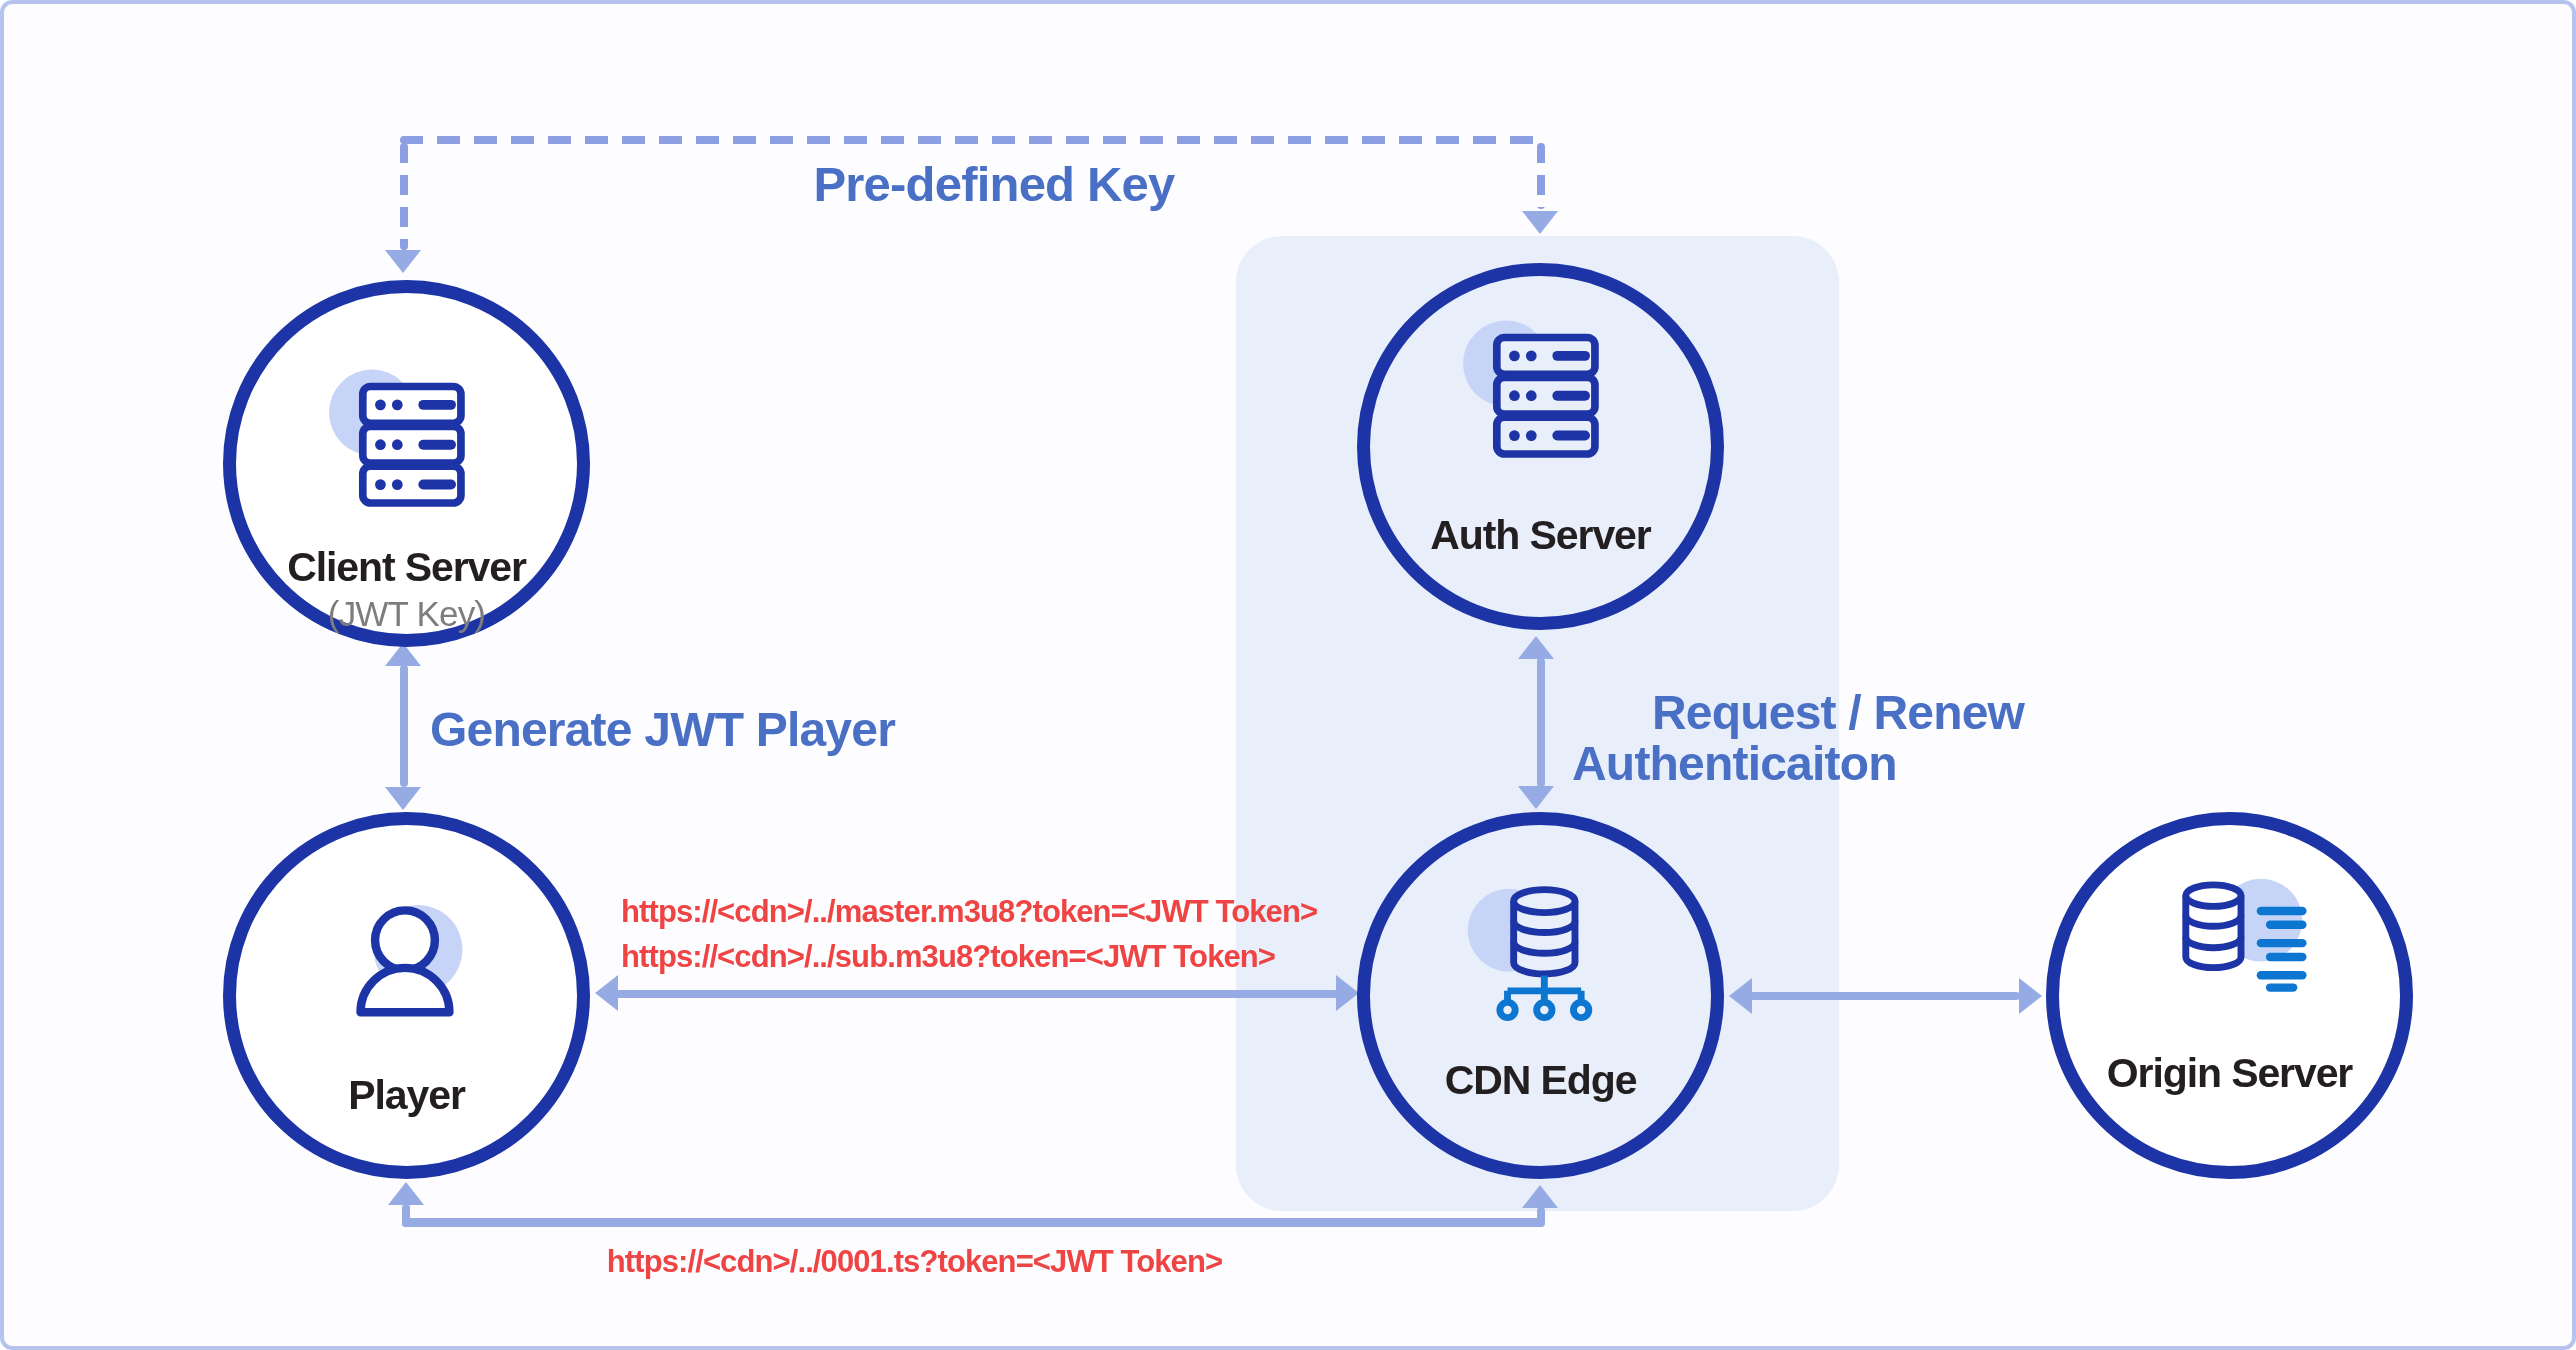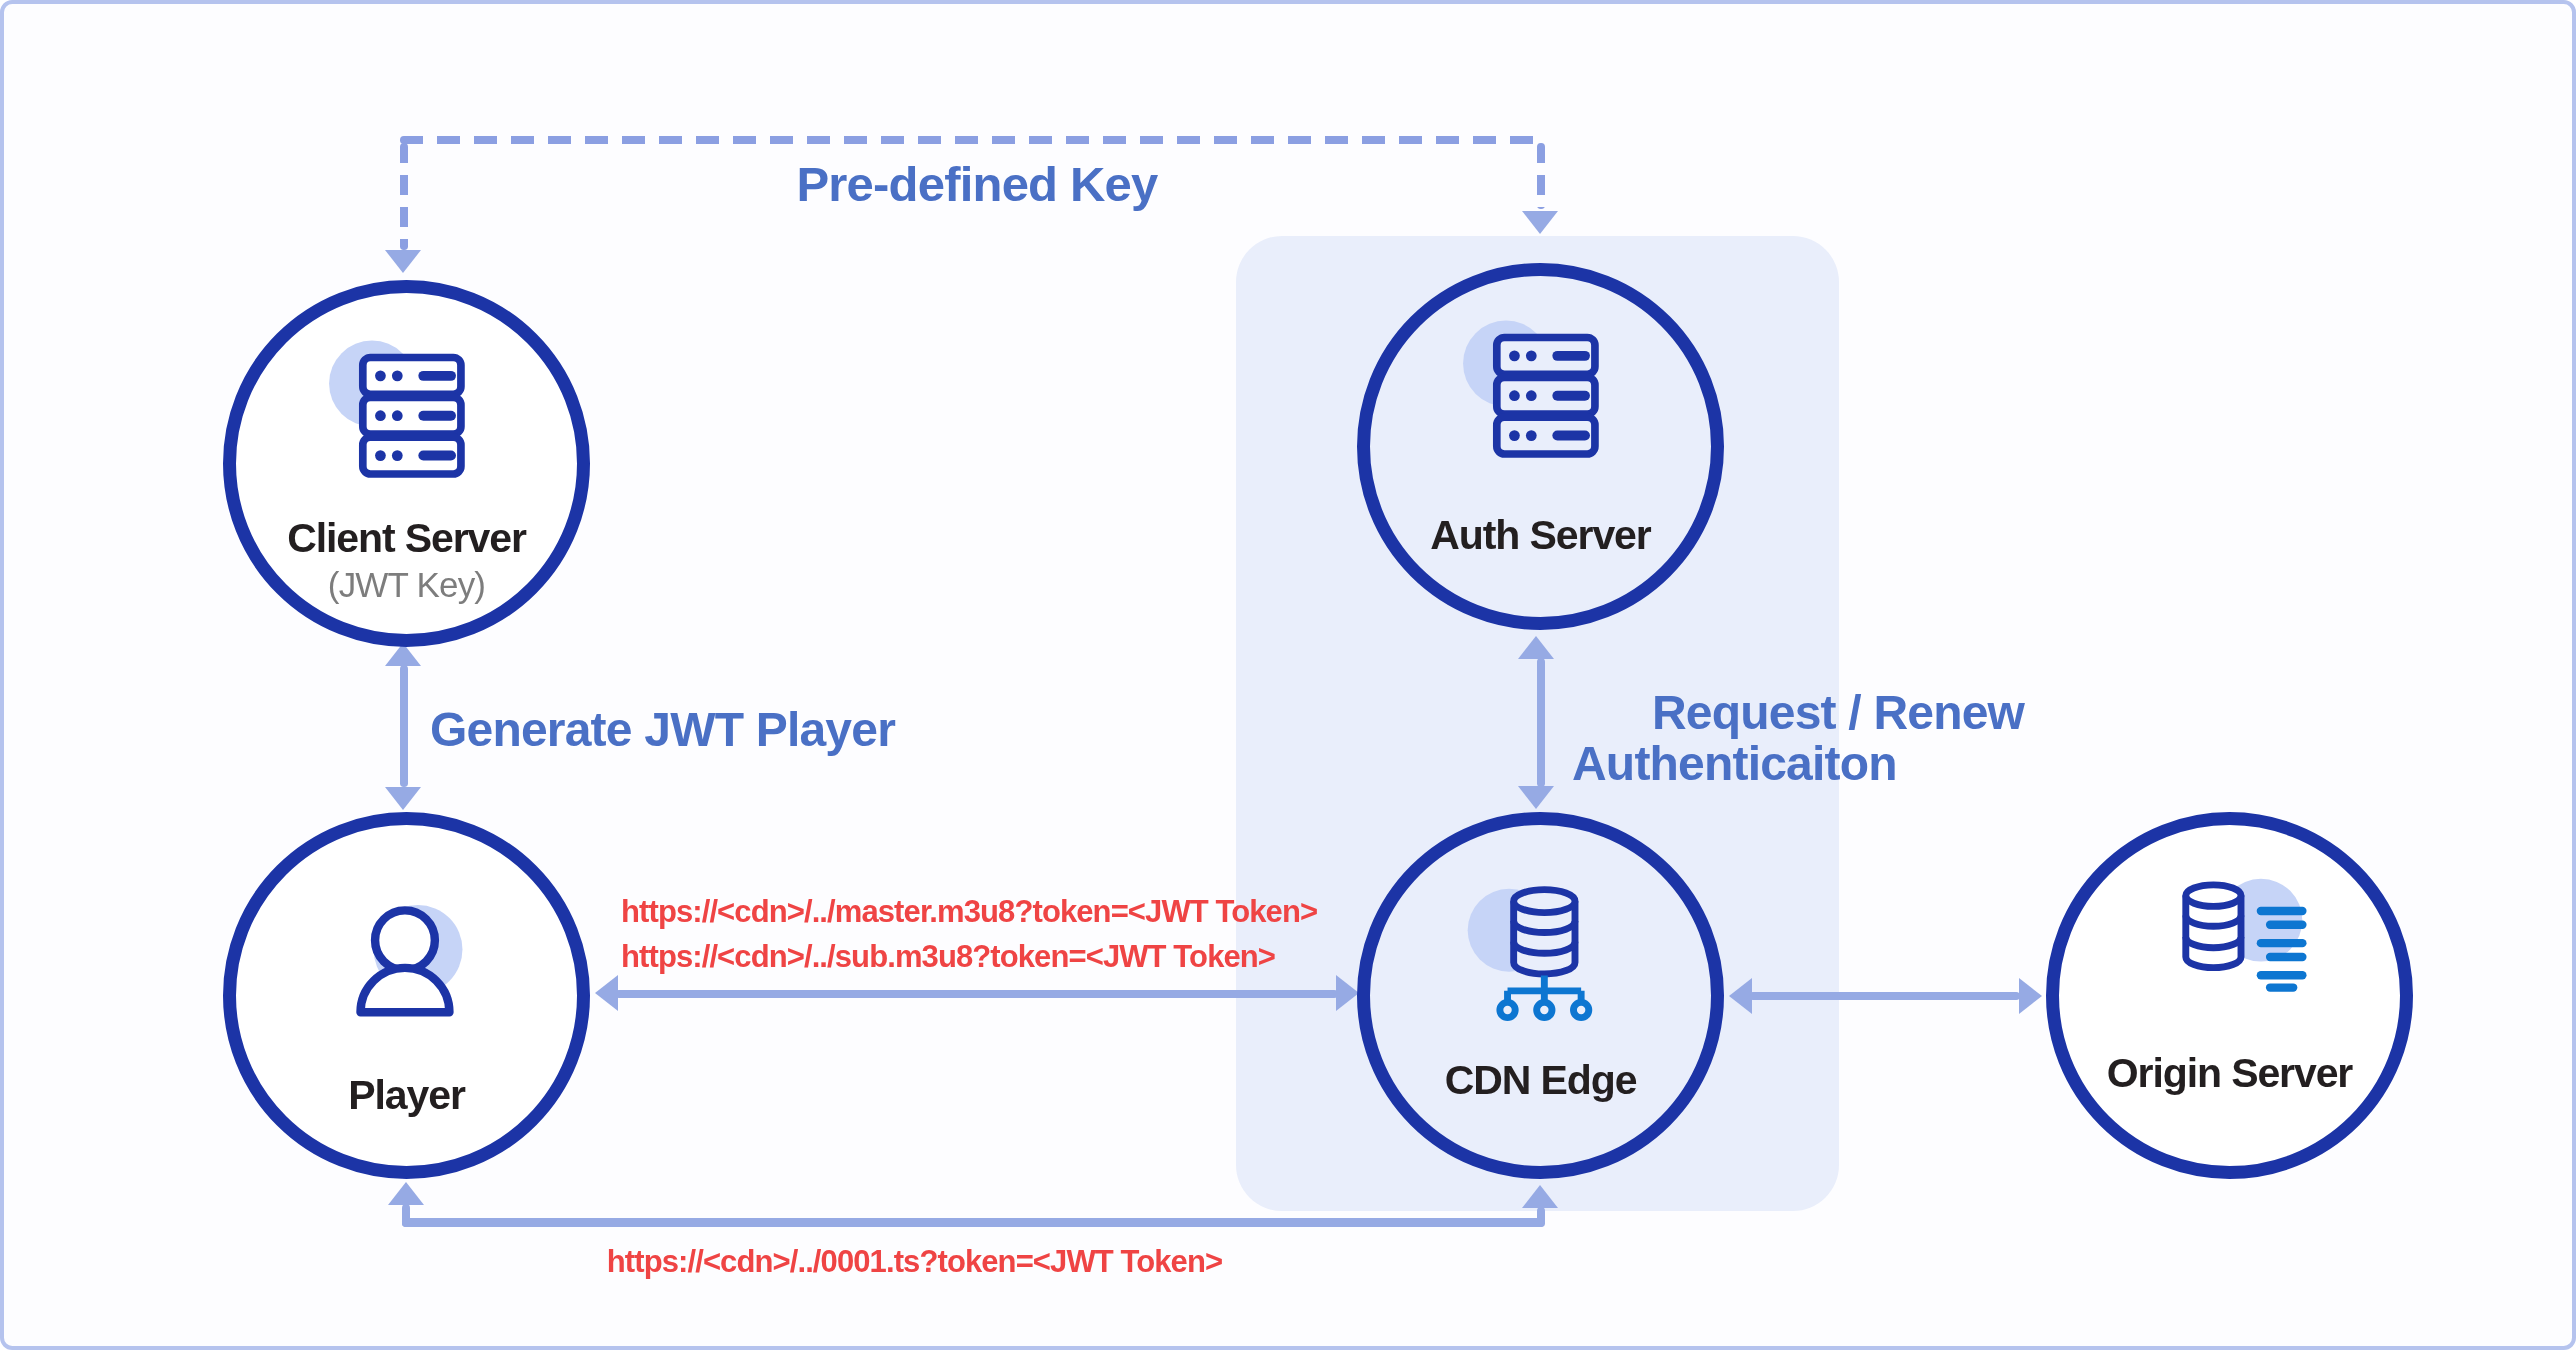--- a/index.html
+++ b/index.html
@@ -45,21 +45,21 @@
   .node.on-panel{background:transparent;}
   .node .icon{flex:0 0 auto;}
   .node .title{
     font-size:41px;font-weight:700;color:var(--black-text);
     letter-spacing:-1.1px;line-height:1.05;margin-top:20px;white-space:nowrap;
   }
   .node .subtitle{
     font-size:35px;font-weight:400;color:var(--gray-text);
     letter-spacing:-0.8px;margin-top:4.6px;white-space:nowrap;
   }
-  .n-client{left:219px;top:276px;padding-top:43px;}
+  .n-client{left:219px;top:276px;padding-top:43px;justify-content:flex-end;}
   .n-auth{left:1353px;top:259px;padding-top:40px;gap:17px;}
   .n-player{left:219px;top:808px;padding-top:57px;}
   .n-cdn{left:1353px;top:808px;padding-top:47px;}
   .n-origin{left:2042px;top:808px;padding-top:43px;}
   .icon-fill{fill:#ffffff;}
   .on-panel .icon-fill{fill:var(--panel);}
   
   .h-line,.v-line{position:absolute;background:var(--arrow);border-radius:3.8px;}
   .h-line{height:7.7px;}
   .v-line{width:7.7px;}
@@ -90,21 +90,21 @@
 
 <div class="canvas">
 
   <div class="panel"></div>
 
   <div class="h-dash" style="left:396px;top:132px;width:1144px;"></div>
   <div class="v-dash" style="left:396px;top:139px;height:107px;"></div>
   <div class="v-dash" style="left:1533px;top:139px;height:66px;"></div>
   <div class="tri down" style="left:381px;top:246px;"></div>
   <div class="tri down" style="left:1518px;top:207px;"></div>
-  <div class="lbl lbl-big center" style="left:690px;top:152px;width:566px;font-size:49px;">Pre-defined Key</div>
+  <div class="lbl lbl-big center" style="left:707px;top:152px;width:566px;font-size:49px;">Pre-defined Key</div>
 
   <div class="v-line" style="left:396px;top:661px;height:122px;"></div>
   <div class="tri up" style="left:381px;top:639px;"></div>
   <div class="tri down" style="left:381px;top:783px;"></div>
   <div class="lbl lbl-big" style="left:426px;top:698px;">Generate JWT Player</div>
 
   <div class="v-line" style="left:1533px;top:654px;height:129px;"></div>
   <div class="tri up" style="left:1514px;top:632px;"></div>
   <div class="tri down" style="left:1514px;top:782px;"></div>
   <div class="lbl lbl-big" style="left:1648px;top:668px;margin-top:13px;">Request / Renew</div>

